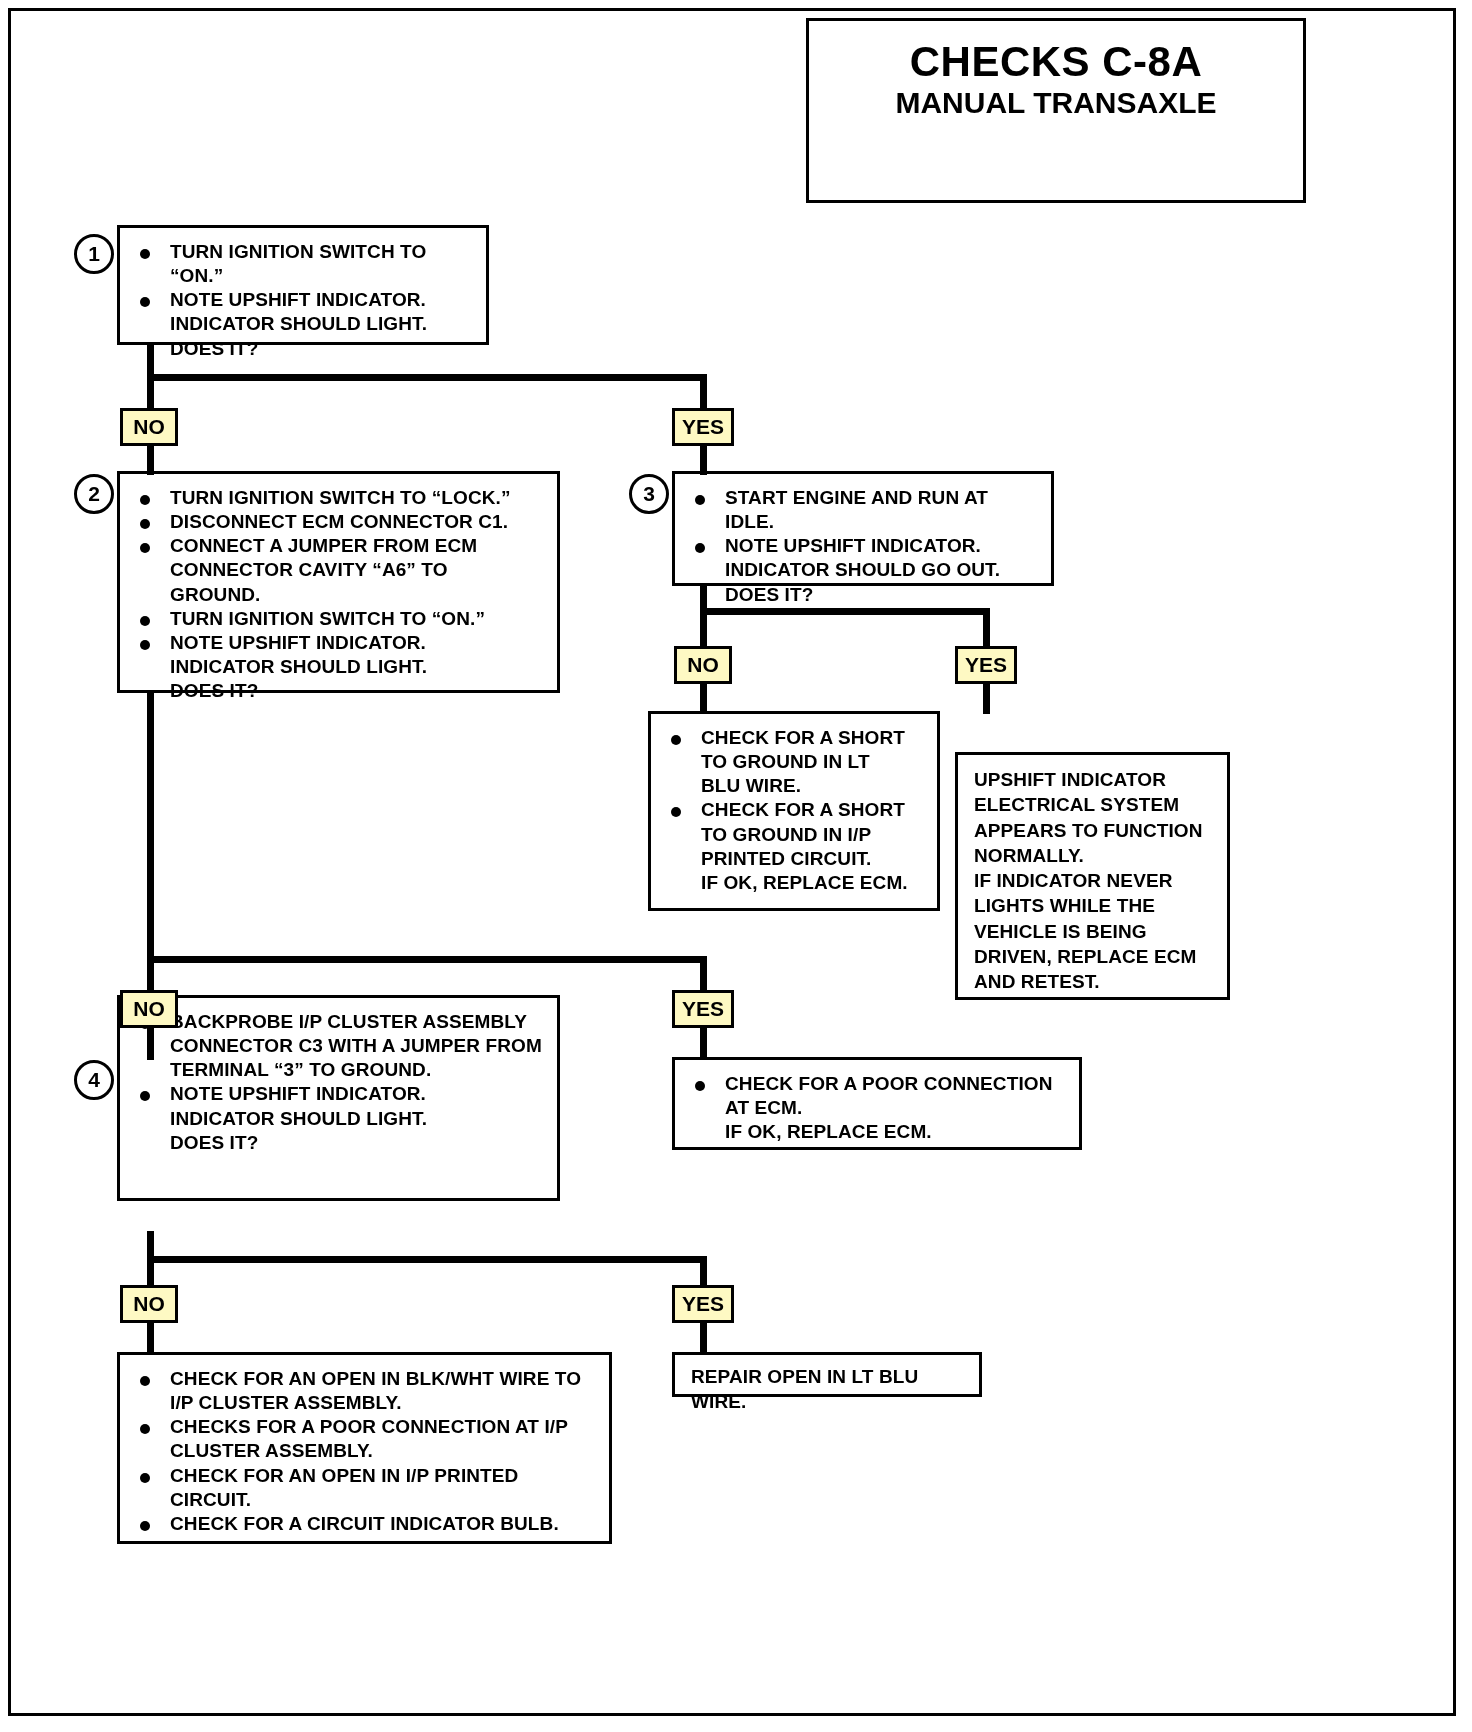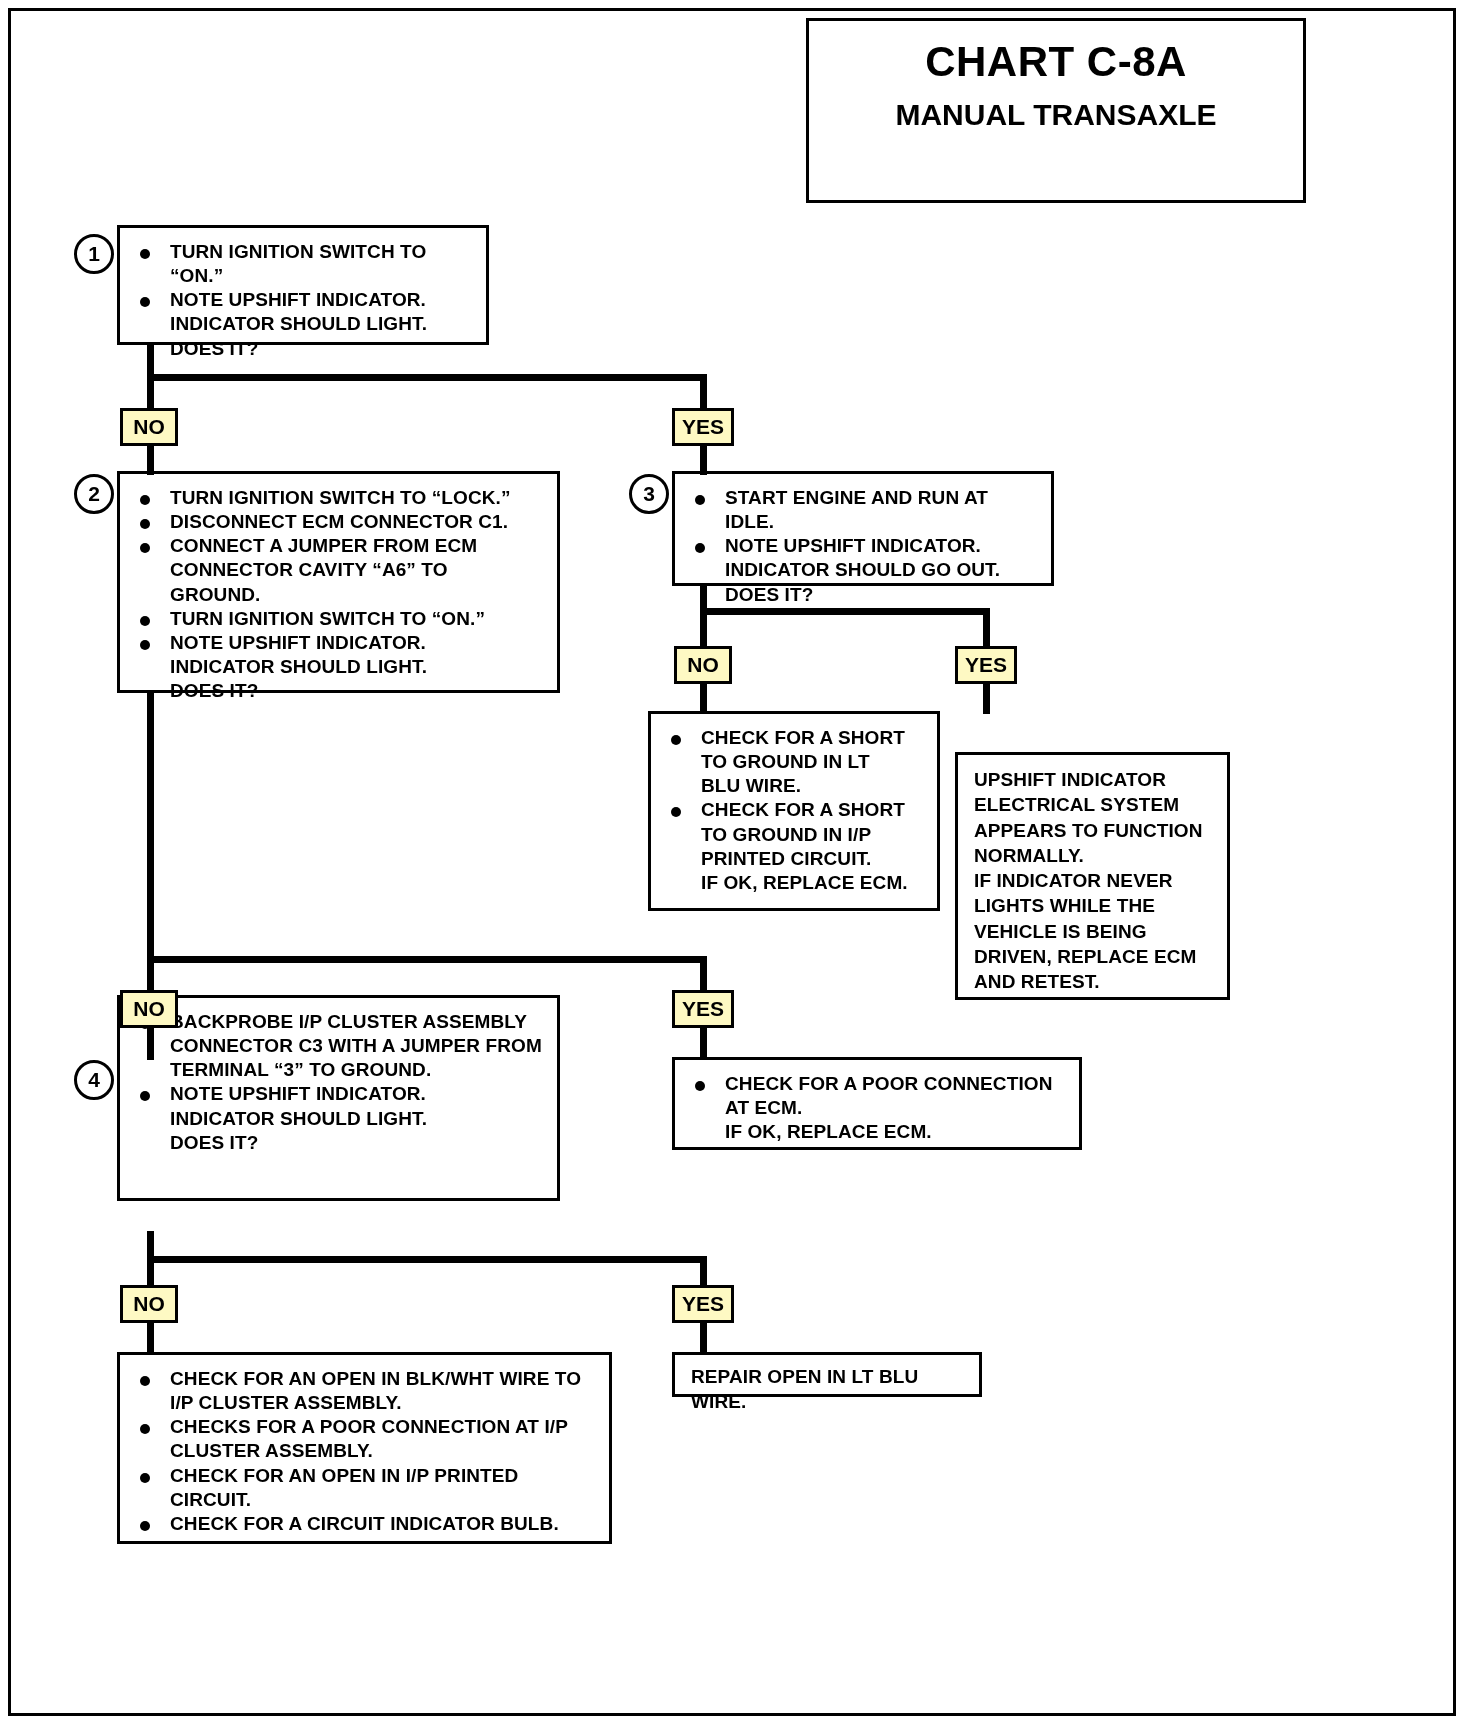--- a/index.html
+++ b/index.html
@@ -20,21 +20,21 @@
     border:3px solid #000; box-sizing:border-box;
     display:flex; flex-direction:column; align-items:center;
     padding-top:18px;
   }
   .title-main {
     font-size:42px; font-weight:bold; letter-spacing:.5px;
     line-height:1.08; white-space:nowrap;
   }
   .title-sub {
     font-size:30px; font-weight:bold; line-height:1.25;
-    text-align:center; margin-top:12px; white-space:nowrap;
+    text-align:center; white-space:nowrap;
   }
 
   
   .box {
     position:absolute; border:3px solid #000; box-sizing:border-box;
     background:#fff; padding:12px 14px 8px 14px;
   }
   .box ul { list-style:none; margin:0; padding:0; }
   .box li {
     position:relative; padding-left:36px;
@@ -70,21 +70,21 @@
   .line-h { position:absolute; height:7px; background:#000; z-index:1; }
 </style>
 </head>
 <body>
 
 <div id="page">
 
   <div class="page-border"></div>
 
   <div class="title-block">
-    <div class="title-main">CHART C-8A</div>
+    <div class="title-main">CHECKS C-8A</div>
     <div class="title-sub"><span>MANUAL TRANSAXLE</span><br></div>
   </div>
 
   <div class="line-v" style="left:147px; top:345px; height:35px;"></div>
 
   <div class="line-h" style="left:147px; top:374px; width:560px;"></div>
 
   <div class="line-v" style="left:147px; top:374px; height:36px;"></div>
 
   <div class="line-v" style="left:700px; top:374px; height:36px;"></div>

